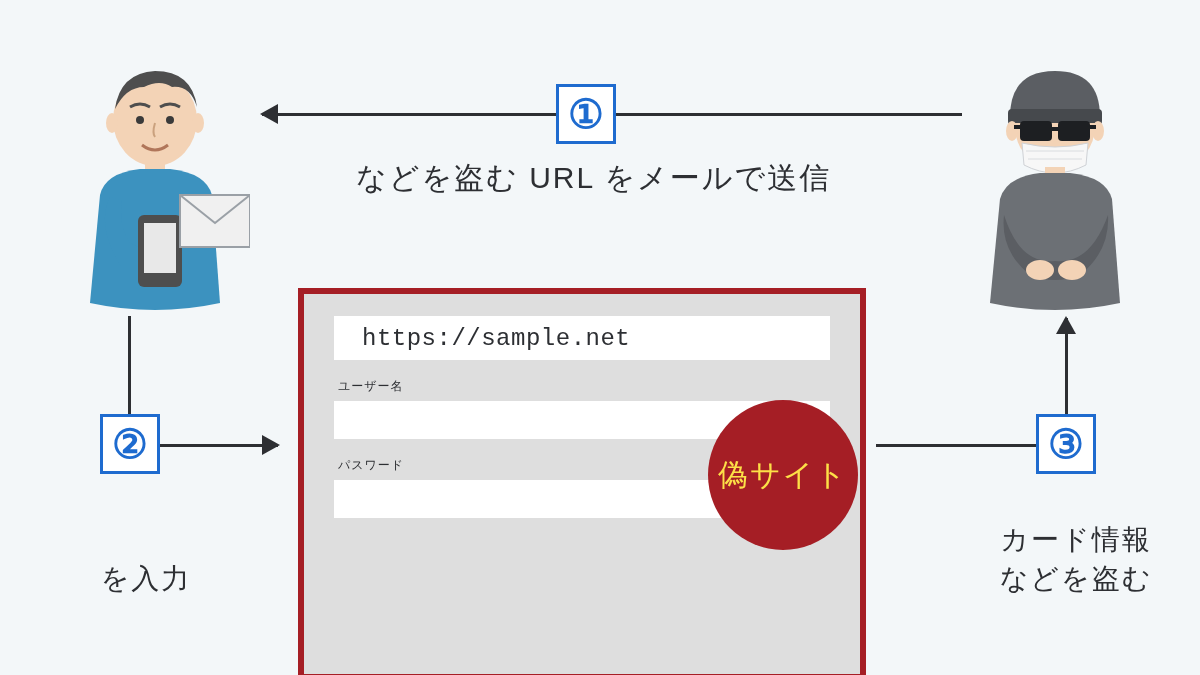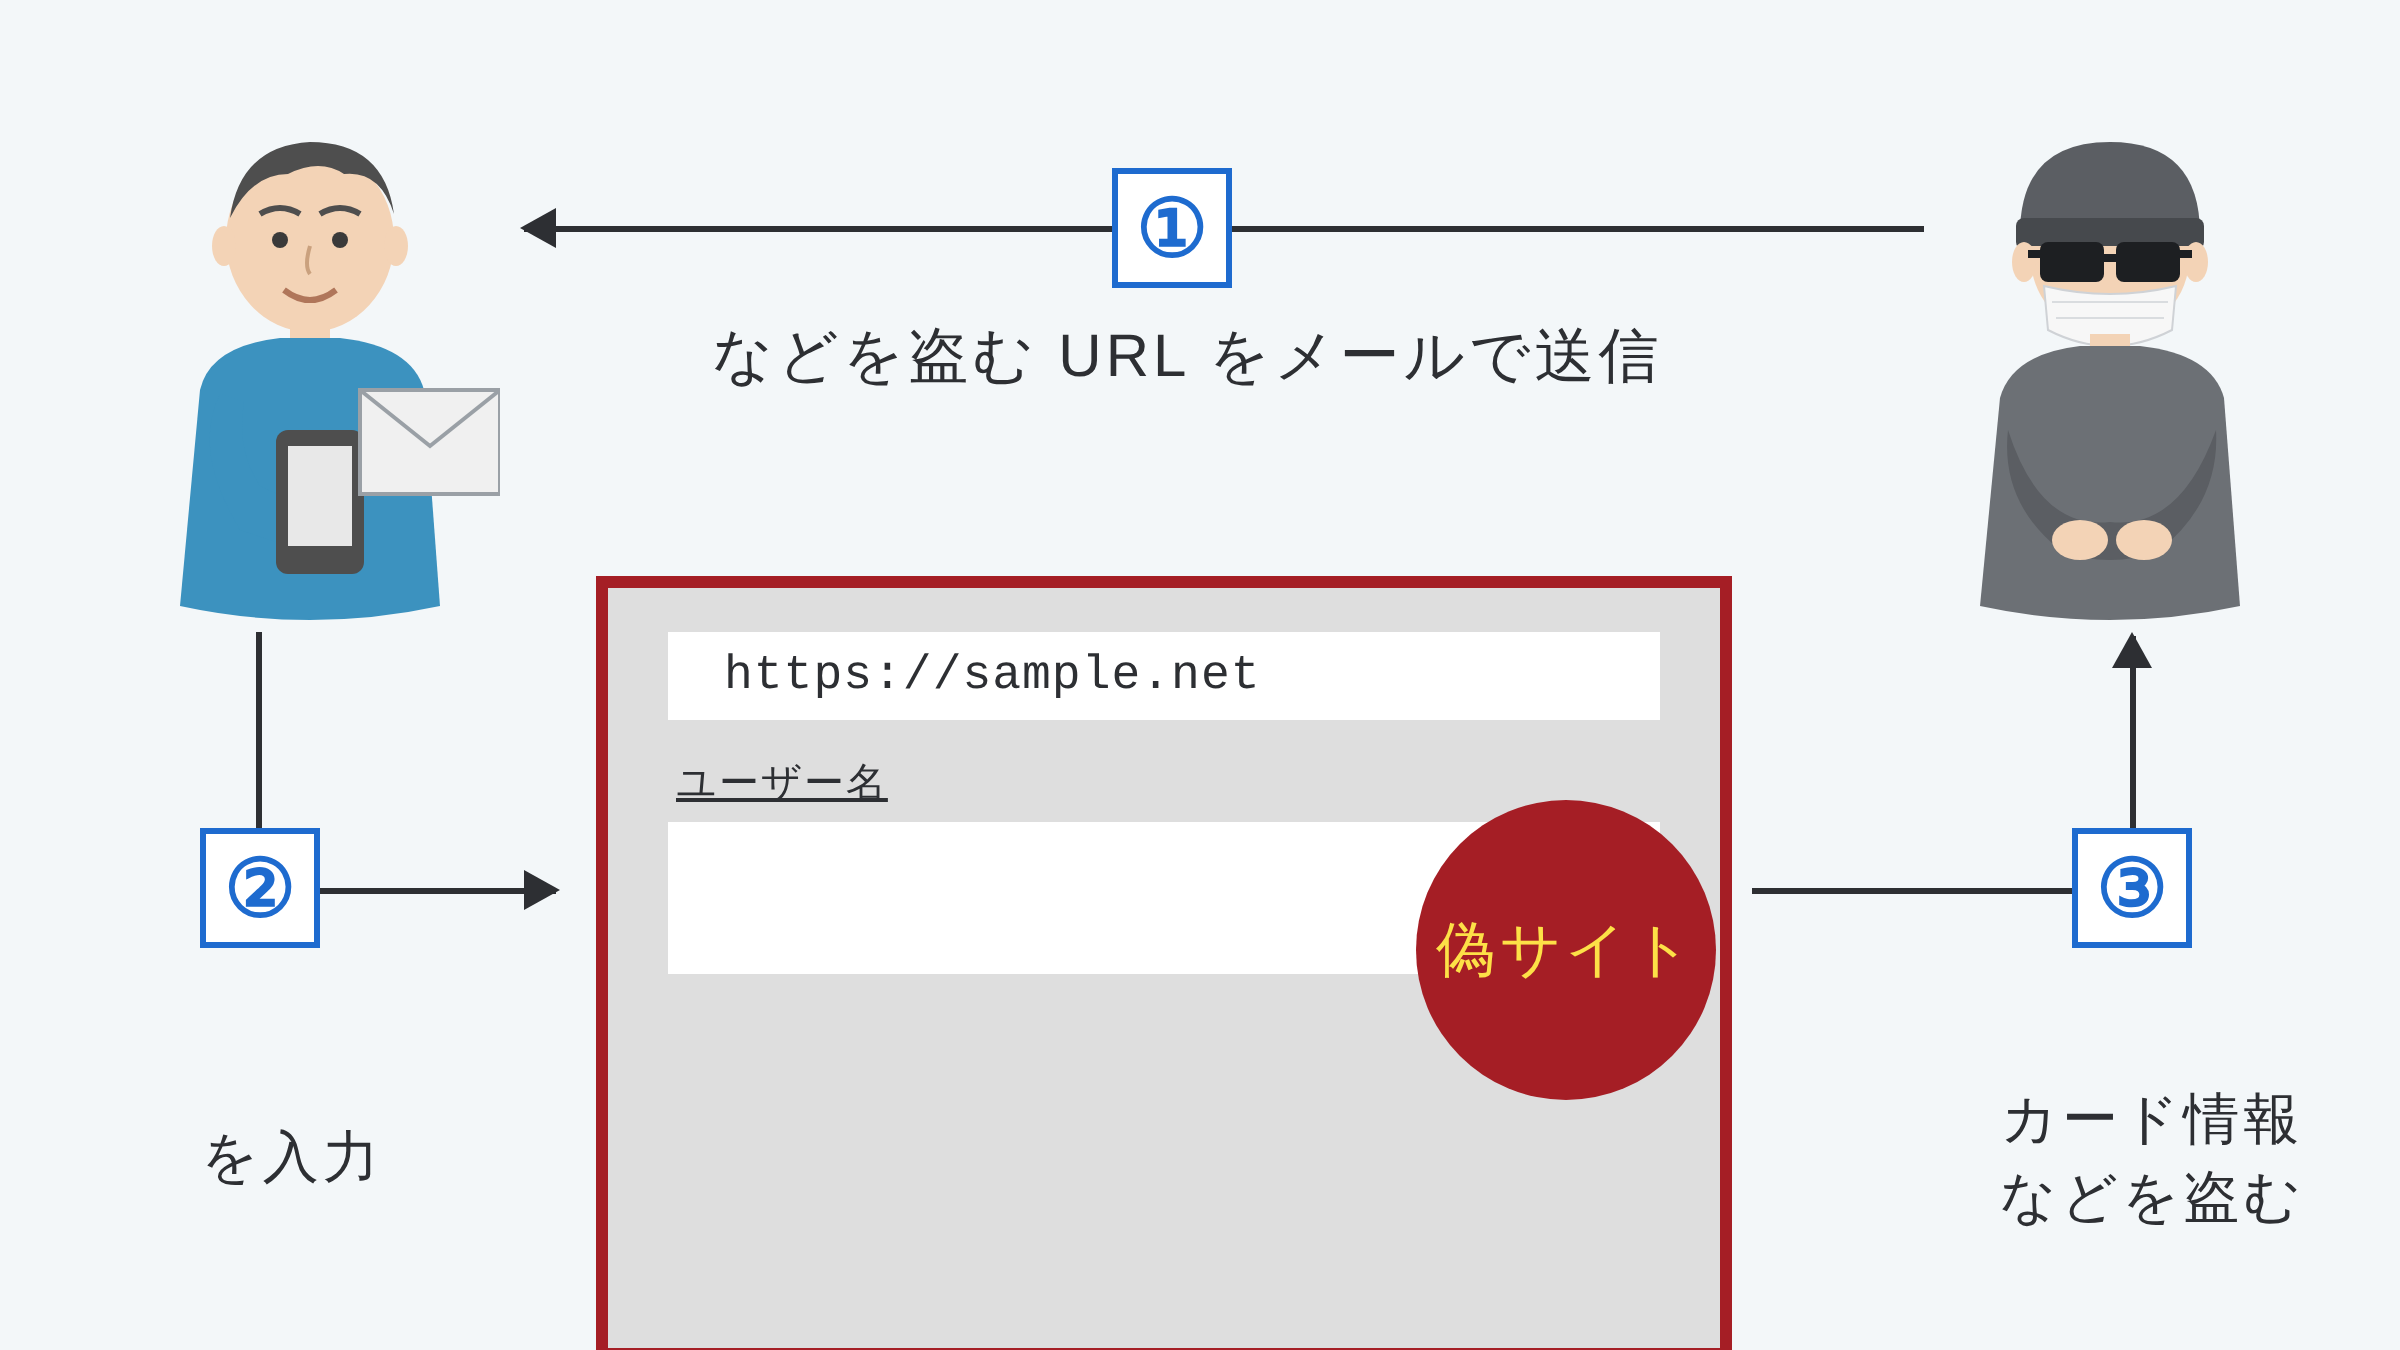--- a/index.html
+++ b/index.html
@@ -71,21 +71,21 @@
   .url-bar {
     background:#ffffff;
     height:44px;
     display:flex; align-items:center;
     padding-left:28px;
     font-size:24px;
     font-family: "Courier New", monospace;
     letter-spacing:0.5px;
     color:#2d2f33;
   }
-  .field-label { font-size:20px; margin:18px 0 6px 4px; letter-spacing:1px;text-decoration:underline; }
+  .field-label { font-size:12px; margin:18px 0 6px 4px; letter-spacing:1px; }
   .field-input { background:#ffffff; height:38px; width:100%; }
   .fake-badge {
     position:absolute;
     width:150px; height:150px;
     border-radius:50%;
     background:#a51e25;
     display:flex; align-items:center; justify-content:center;
     color:#fde047; font-size:30px; letter-spacing:2px;
   }
 </style>
@@ -177,29 +177,30 @@
   <br>
   <span>を入力</span>
 </div>
 
 <div class="abs harrow-line" style="left:876px; top:444px; width:190px;"></div>
 <div class="abs varrow-line arrow-up small" style="left:1065px; top:318px; height:128px;"></div>
 
 <div class="abs step-badge" style="left:1036px; top:414px;">
   <span>③</span>
 </div>
-<div class="abs step-label" style="left:976px; top:543px; width:200px;font-family:Liberation Mono, monospace;">
+<div class="abs step-label" style="left:976px; top:520px; width:200px;">
   <span>カード情報</span><br>
   <span>などを盗む</span>
 </div>
 
 <div class="abs fake-card" style="left:298px; top:288px; width:568px; height:392px;">
   <div class="url-bar">
     <span>https://sample.net</span>
   </div>
   <div class="field-label">ユーザー名</div>
   <div class="field-input"></div>
+  <div class="field-label">パスワード</div>
   <div class="field-input"></div>
 </div>
 
 <div class="abs fake-badge" style="left:708px; top:400px;">
   <span>偽サイト</span>
 </div>
 
 </body></html>

